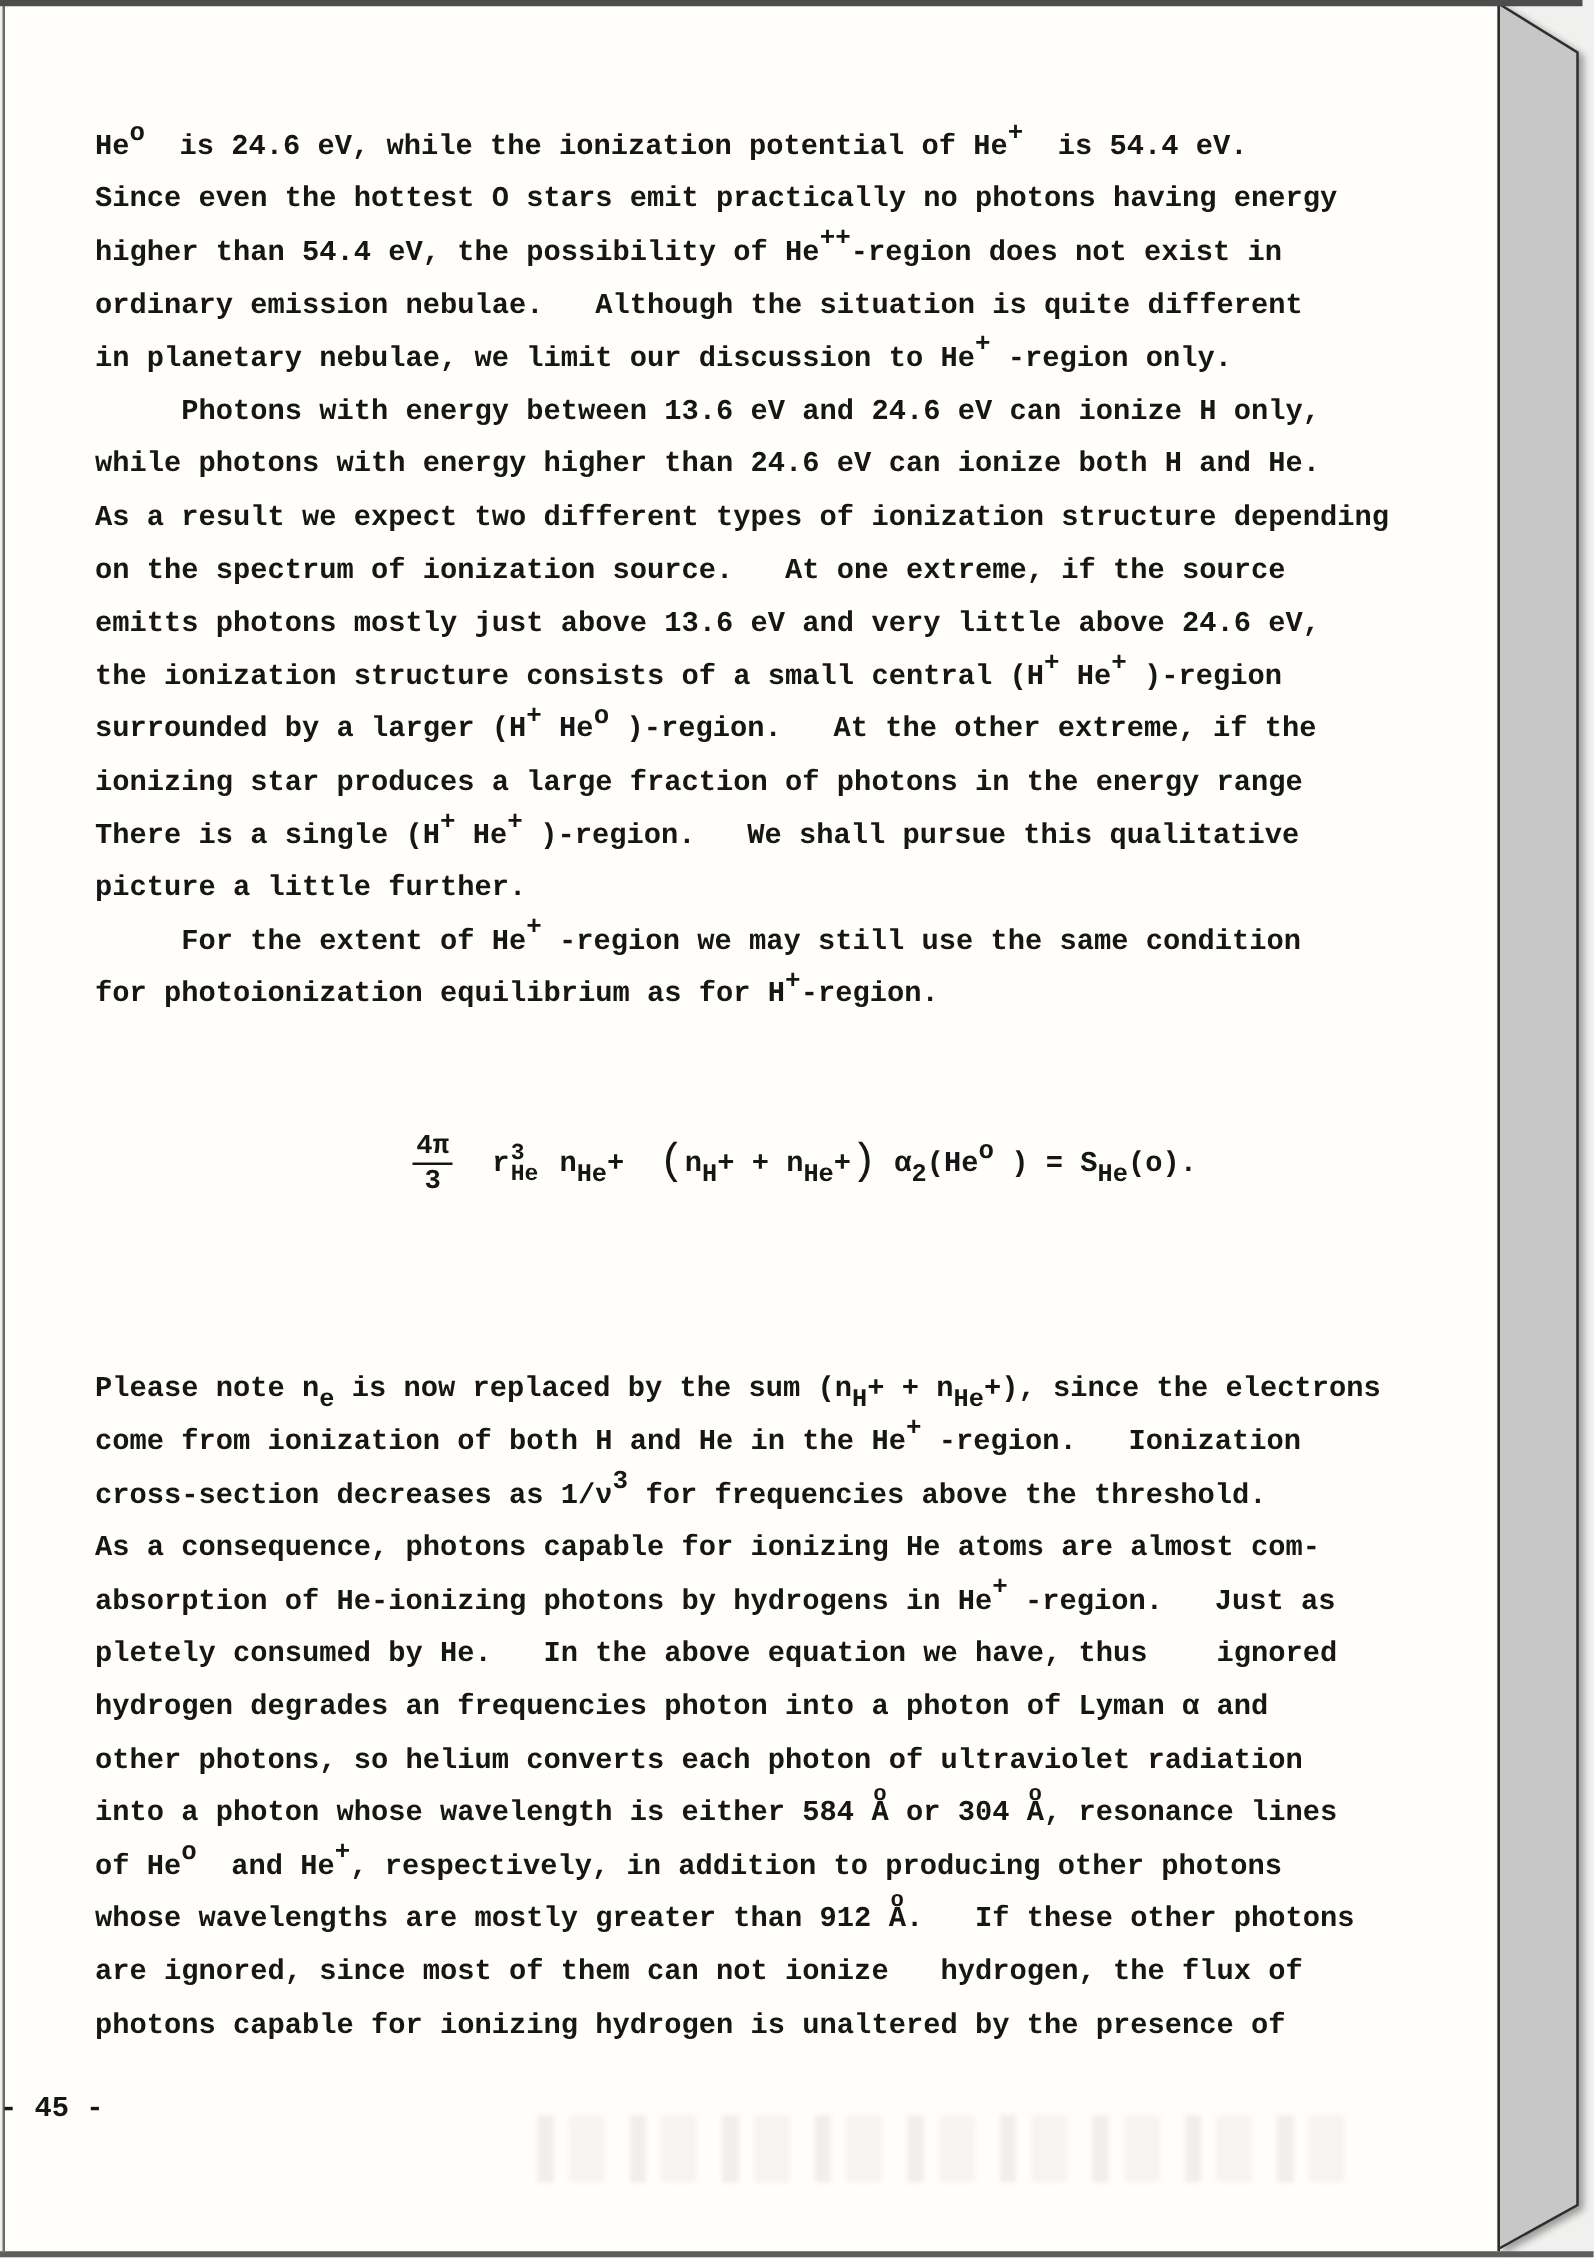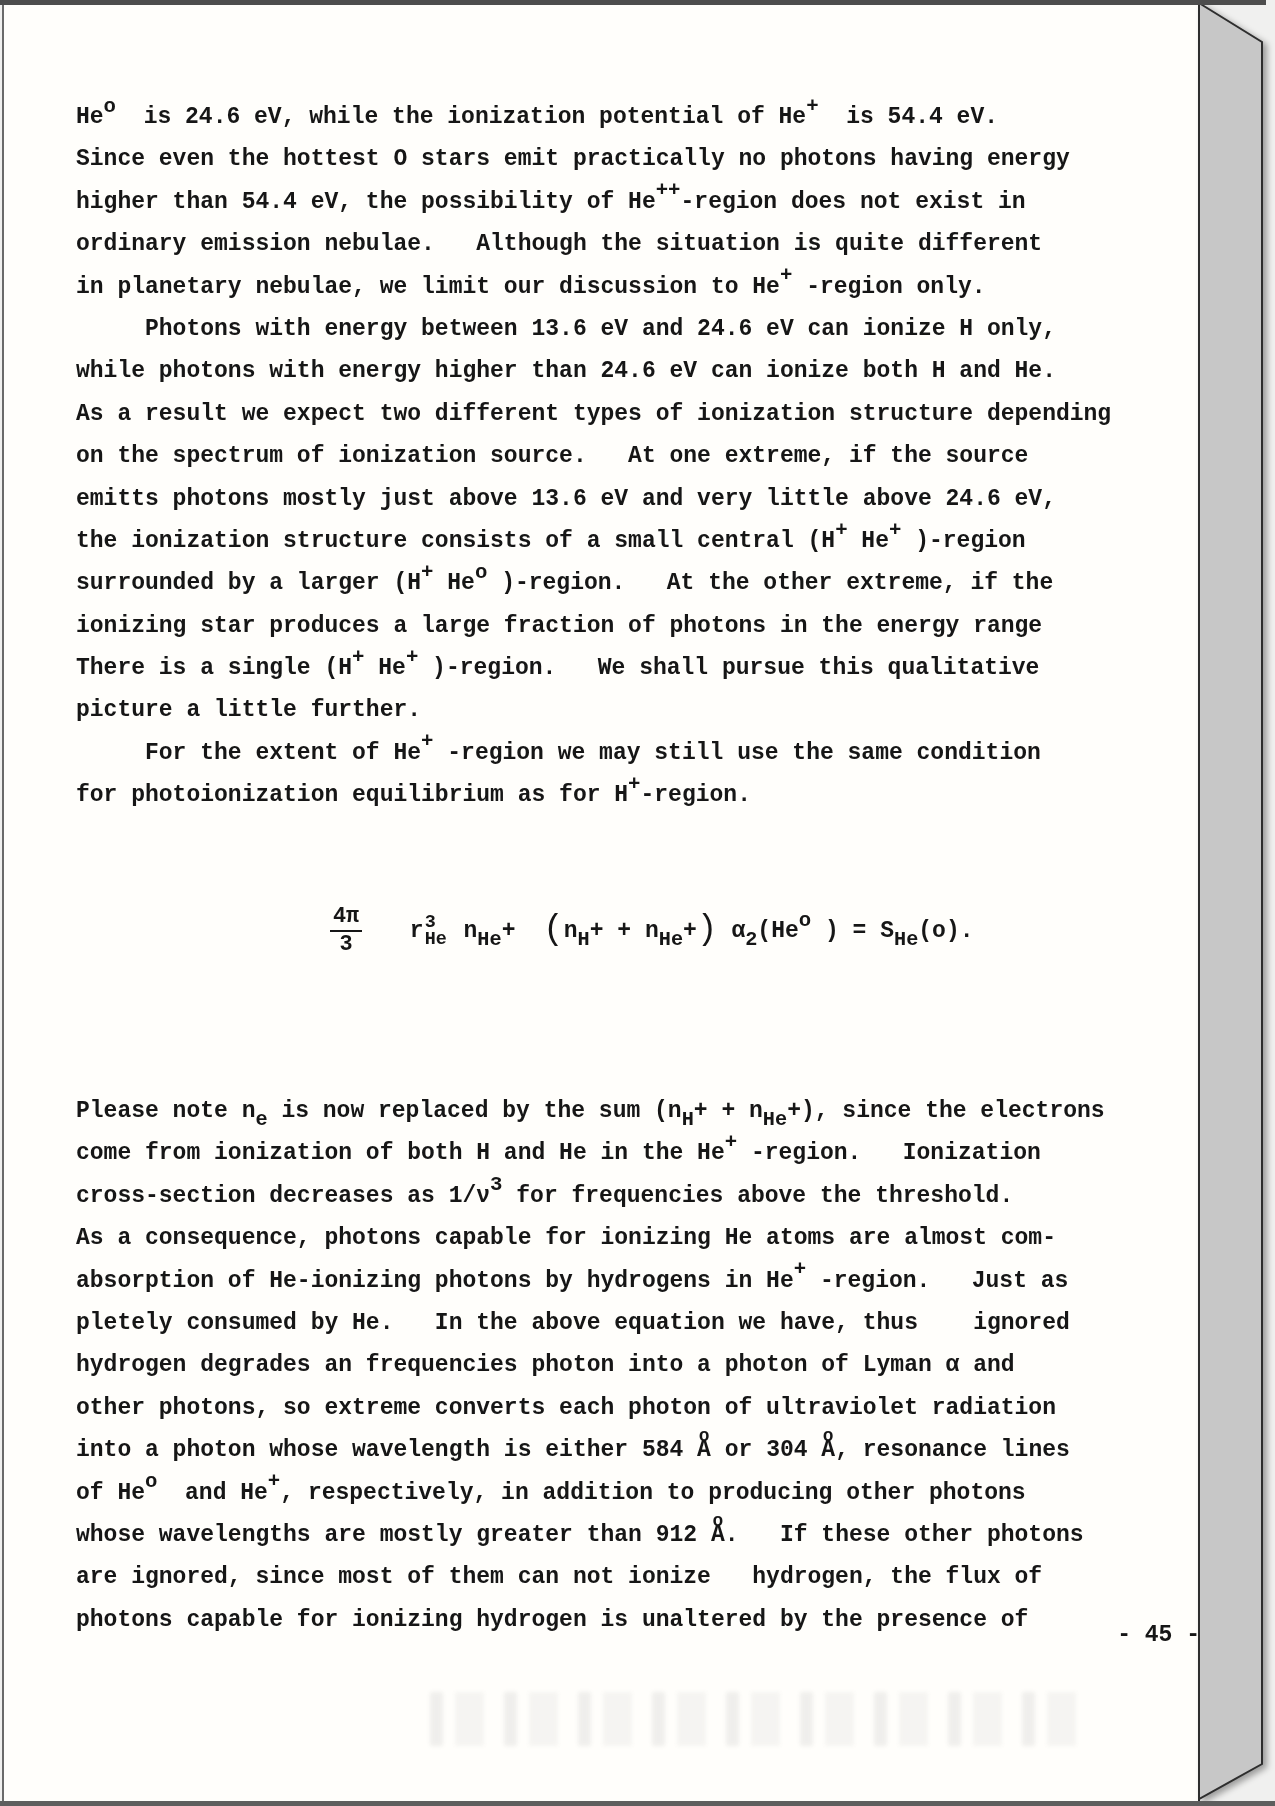--- a/index.html
+++ b/index.html
@@ -40,37 +40,37 @@
     font-size:23px;font-weight:bold;
     z-index:2;
     margin-left:24px;
   }
   .block1{top:96px;}
   .block2{top:1090px;}
   .tline{white-space:pre;height:42.4px;line-height:42.4px;}
   .sup{position:relative;top:-0.55em;font-size:0.9em;}
   .sub{position:relative;top:0.38em;font-size:0.88em;}
   .frac{display:inline-flex;flex-direction:column;text-align:center;
-        vertical-align:middle;line-height:1.1;font-size:0.95em;margin-right:20px;}
+        vertical-align:middle;line-height:1.1;font-size:0.95em;margin-right:4px;}
   .fn{border-bottom:2px solid #161616;padding:0 3px 1px 3px;}
   .fd{padding-top:1px;}
   .stk{display:inline-flex;flex-direction:column;vertical-align:middle;
        line-height:0.95;font-size:0.8em;margin:0 3px 0 1px;text-align:left;}
   .bp{font-size:1.5em;font-weight:normal;vertical-align:middle;position:relative;top:-2px;}
   .ao{position:relative;display:inline-block;}
   .ao-o{position:absolute;left:50%;transform:translateX(-50%);top:-0.78em;font-size:0.78em;}
   .equation{
     position:absolute;left:52px;top:905px;width:1130px;
     padding-left:278px;box-sizing:border-box;
     color:#161616;font-size:23px;font-weight:bold;
     white-space:pre;z-index:2;
   }
   .pagenum{
-    position:absolute;left:0;top:1622px;width:1200px;
-    text-align:right;color:#161616;
+    position:absolute;left:0;top:1674px;width:1200px;
+    text-align:left;color:#161616;
     font-size:23px;font-weight:bold;z-index:3;
   }
   
   .ghost{
     position:absolute;left:430px;top:1692px;width:660px;height:54px;
     opacity:0.30;filter:blur(2px);z-index:1;
     background:repeating-linear-gradient(90deg,
       rgba(110,110,110,0.35) 0 13px, rgba(255,255,255,0) 13px 25px,
       rgba(130,130,130,0.25) 25px 54px, rgba(255,255,255,0) 54px 74px);
   }
@@ -111,21 +111,21 @@
 <div class="equation"><span class="frac"><span class="fn">4π</span><span class="fd">3</span></span>  r<span class="stk"><span>3</span><span>He</span></span> n<span class="sub">He</span>+  <span class="bp">(</span>n<span class="sub">H</span>+ + n<span class="sub">He</span>+<span class="bp">)</span> α<span class="sub">2</span>(He<span class="sup">o</span> ) = S<span class="sub">He</span>(o).</div>
 
 <div class="tcol block2">
   <div class="tline">Please note n<span class="sub">e</span> is now replaced by the sum (n<span class="sub">H</span>+ + n<span class="sub">He</span>+), since the electrons</div>
   <div class="tline">come from ionization of both H and He in the He<span class="sup">+</span> -region.   Ionization</div>
   <div class="tline">cross-section decreases as 1/ν<span class="sup">3</span> for frequencies above the threshold.</div>
   <div class="tline">As a consequence, photons capable for ionizing He atoms are almost com-</div>
   <div class="tline">absorption of He-ionizing photons by hydrogens in He<span class="sup">+</span> -region.   Just as</div>
   <div class="tline">pletely consumed by He.   In the above equation we have, thus    ignored</div>
   <div class="tline">hydrogen degrades an frequencies photon into a photon of Lyman α and</div>
-  <div class="tline">other photons, so extreme converts each photon of ultraviolet radiation</div>
+  <div class="tline">other photons, so helium converts each photon of ultraviolet radiation</div>
   <div class="tline">into a photon whose wavelength is either 584 <span class="ao">A<span class="ao-o">o</span></span> or 304 <span class="ao">A<span class="ao-o">o</span></span>, resonance lines</div>
   <div class="tline">of He<span class="sup">o</span>  and He<span class="sup">+</span>, respectively, in addition to producing other photons</div>
   <div class="tline">whose wavelengths are mostly greater than 912 <span class="ao">A<span class="ao-o">o</span></span>.   If these other photons</div>
   <div class="tline">are ignored, since most of them can not ionize   hydrogen, the flux of</div>
   <div class="tline">photons capable for ionizing hydrogen is unaltered by the presence of</div>
 </div>
 
 <div class="pagenum">- 45 -</div>
 
 </body></html>

